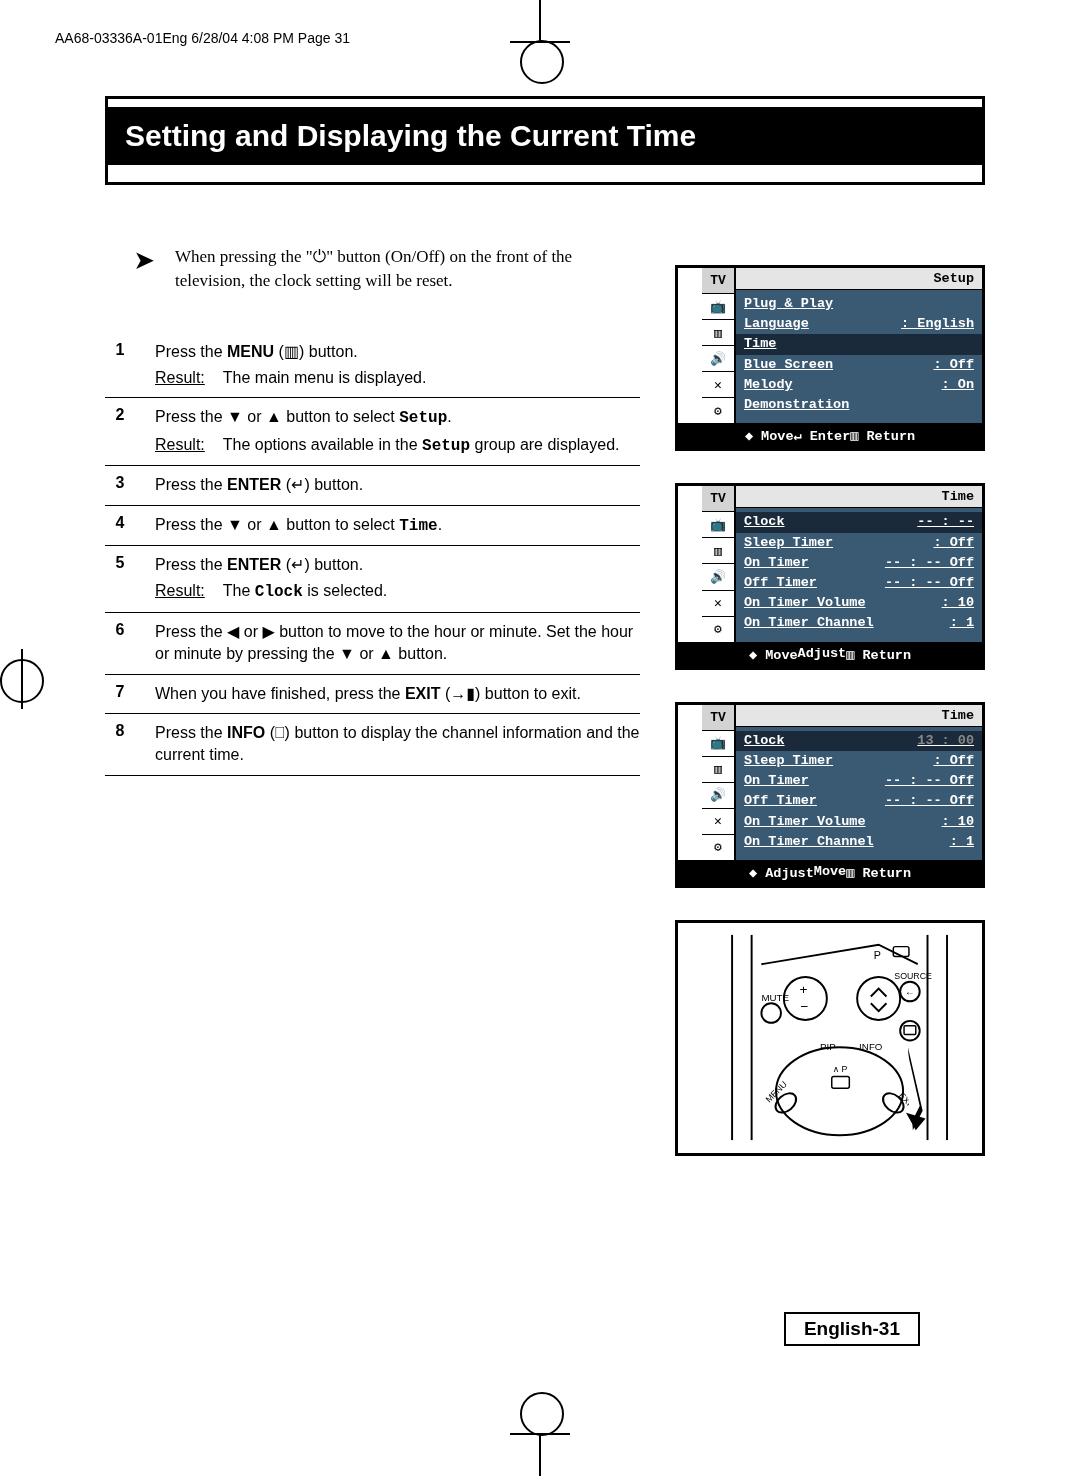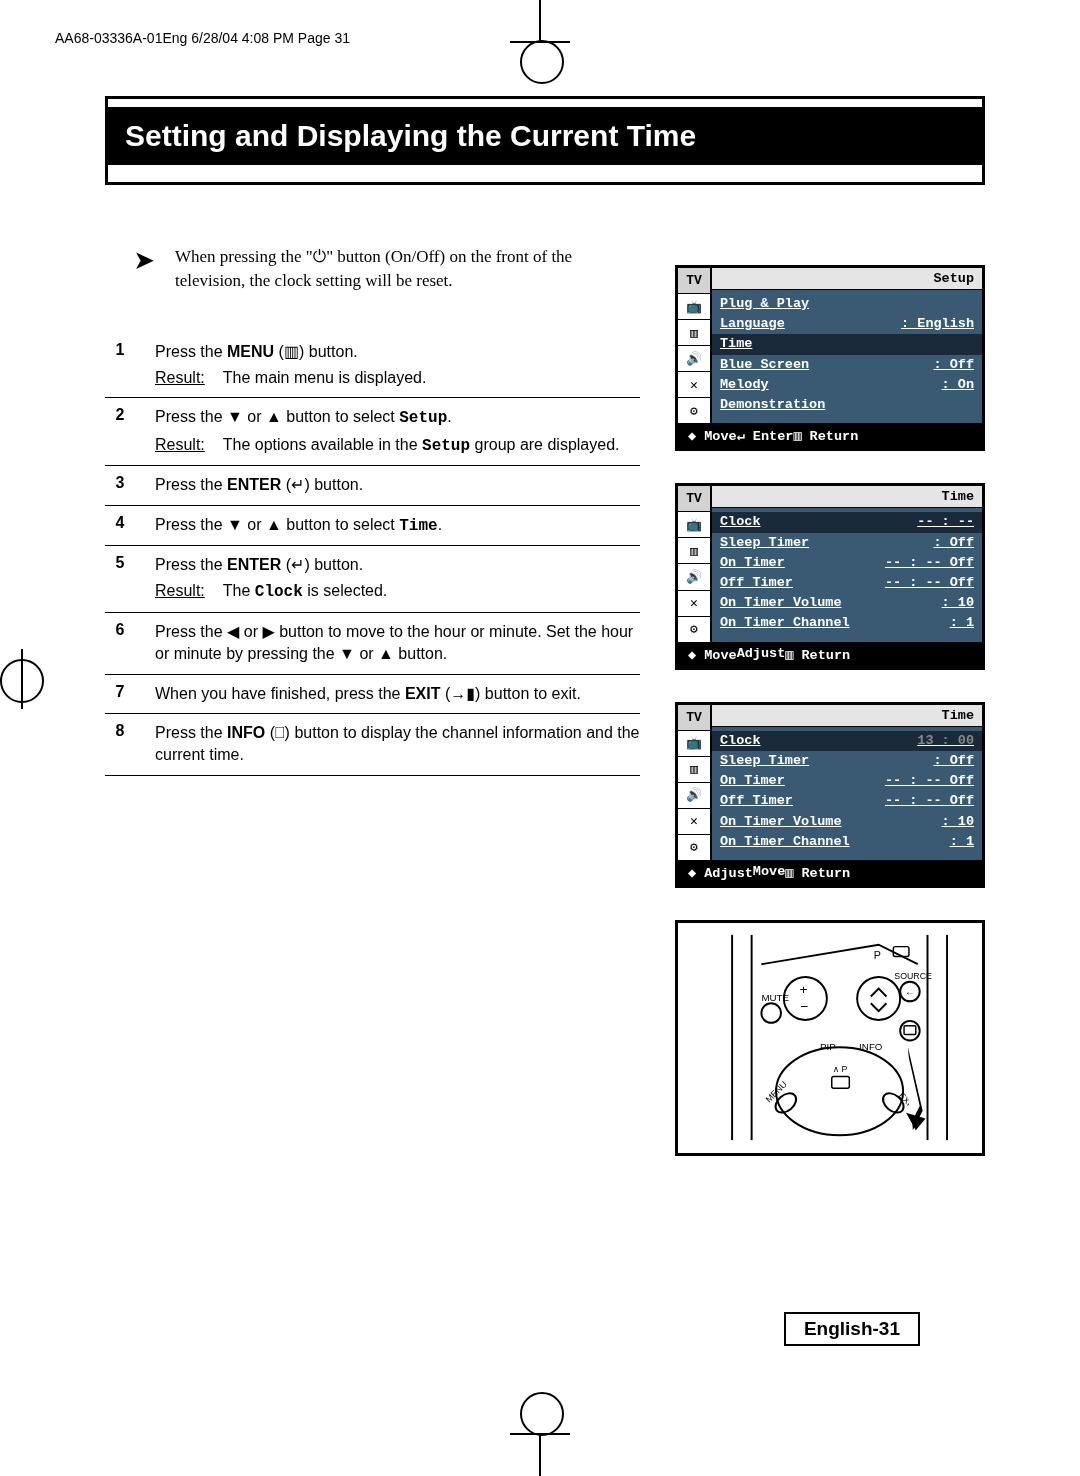--- a/index.html
+++ b/index.html
@@ -179,20 +179,21 @@
     font-weight: bold;
   }
   .osd-inner {
     display: flex;
   }
   .osd-sidebar {
     width: 32px;
     border-right: 2px solid #000;
     display: flex;
     flex-direction: column;
+    padding-left: 24px;
   }
   .osd-sidecell {
     flex: 1;
     border-bottom: 1px solid #000;
     display: flex;
     align-items: center;
     justify-content: center;
     font-size: 13px;
     min-height: 22px;
     background: #fff;
@@ -226,21 +227,21 @@
   }
   .osd-row.hl {
     background: #1a2a3a;
     margin: 0 -8px;
     padding: 1px 8px;
   }
   .osd-footer {
     background: #000;
     color: #fff;
     display: flex;
-    justify-content: flex-start;
+    justify-content: center;
     padding: 4px 10px;
   }
   .remote-box {
     border: 3px solid #000;
     height: 230px;
     position: relative;
     display:flex;
     align-items:center;
     justify-content:center;
   }

